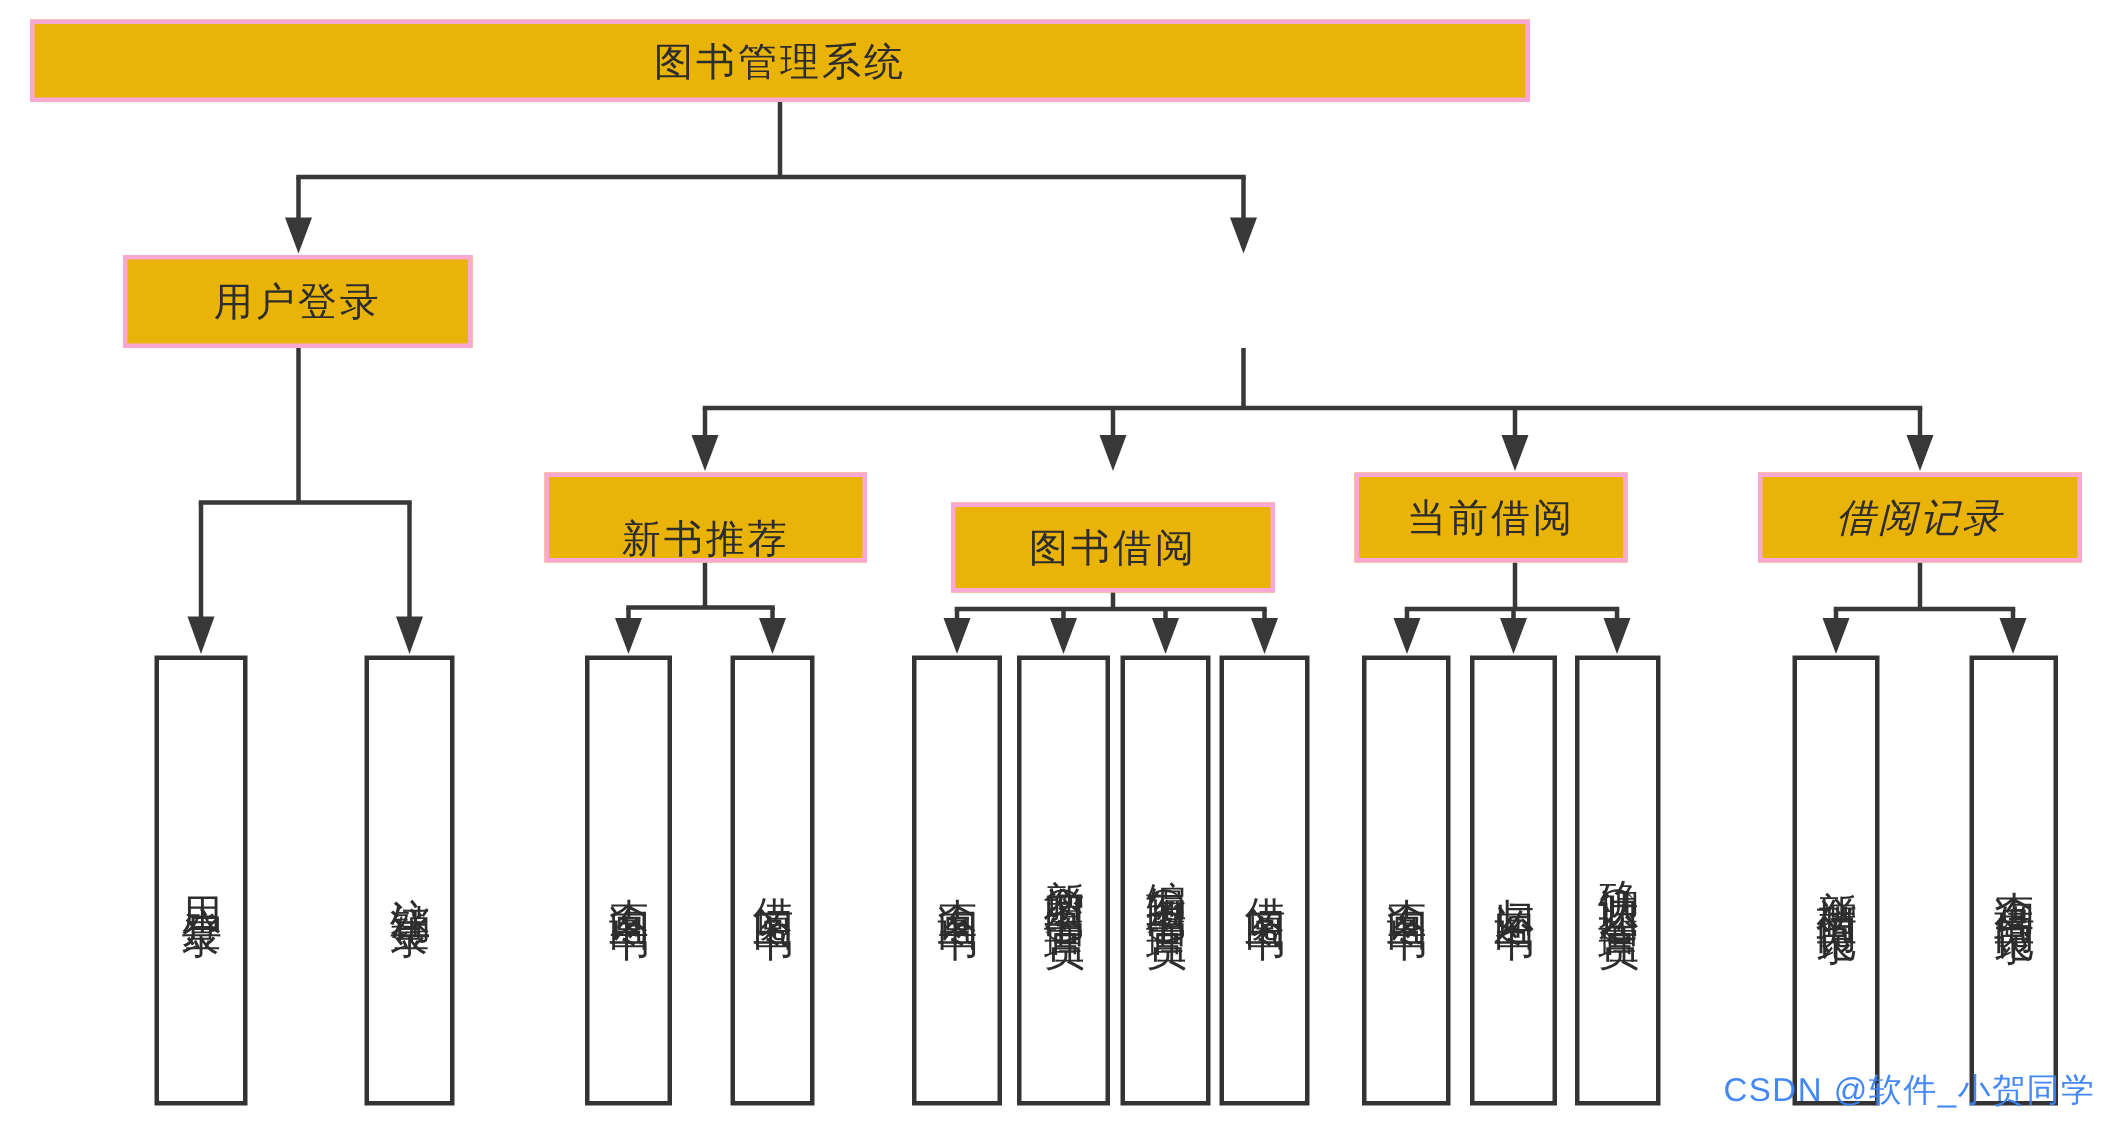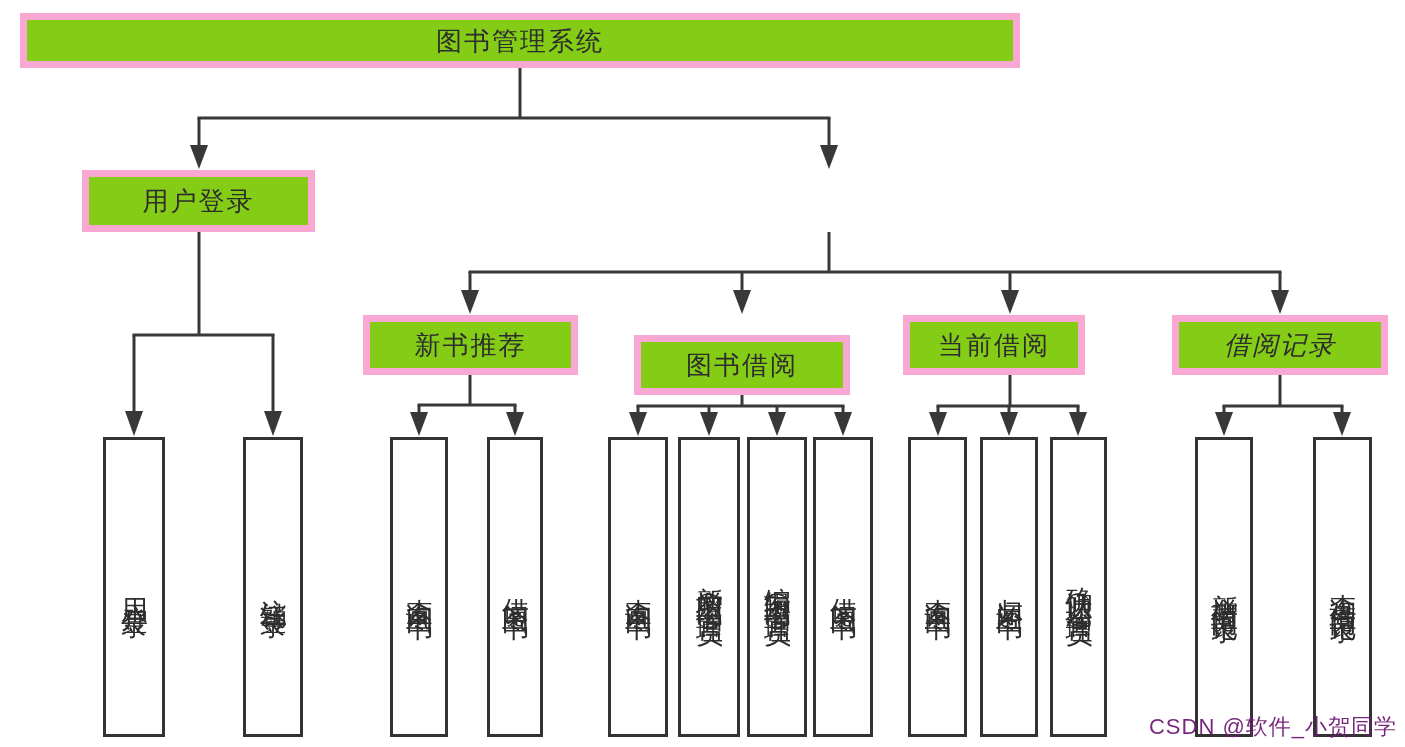--- a/index.html
+++ b/index.html
@@ -4,36 +4,36 @@
 <style>
   html,body{margin:0;padding:0;background:#fff;}
   .stage{
     position:relative;width:1405px;height:747px;background:#fff;overflow:hidden;
     font-family:"Liberation Sans","DejaVu Sans",sans-serif;color:#2d2d2d;
   }
   .connectors{position:absolute;left:0;top:0;z-index:1;}
   .connectors line{stroke:#383838;stroke-width:3;}
   .connectors polygon{fill:#383838;stroke:none;}
   .node{
-    position:absolute;z-index:2;background:#84cc16;border:7px solid #f9a8d4;
+    position:absolute;z-index:2;background:#eab308;border:3px solid #f9a8d4;
     box-sizing:border-box;display:flex;align-items:center;justify-content:center;
     font-size:26px;letter-spacing:2px;line-height:1;
   }
   .leaf{
     position:absolute;z-index:2;background:#fff;border:3px solid #333;
     box-sizing:border-box;top:437px;height:300px;
     display:flex;align-items:center;justify-content:center;
   }
   .leaf .vtext{
     writing-mode:vertical-rl;text-orientation:mixed;
     font-size:27px;line-height:1;letter-spacing:5px;white-space:nowrap;
   }
   .watermark{
     position:absolute;right:8px;bottom:5px;z-index:3;
-    font-size:22px;color:#701a75;letter-spacing:1px;opacity:.95;
+    font-size:22px;color:#3b82f6;letter-spacing:1px;opacity:.95;
   }
 </style>
 </head>
 <body>
 
 <div class="stage">
 
   <svg class="connectors" width="1405" height="747">
 
     <line x1="520" y1="68" x2="520" y2="118"></line>
@@ -97,21 +97,21 @@
   </svg>
 
   <div class="node" style="left:20px;top:13px;width:1000px;height:55px;">
     <span>图书管理系统</span>
   </div>
 
   <div class="node" style="left:82px;top:170px;width:233px;height:62px;">
     <span>用户登录</span>
   </div>
 
-  <div class="node" style="left:363px;top:315px;width:215px;height:60px;">
+  <div class="node" style="left:363px;top:315px;width:215px;height:60px;align-items:flex-end;">
     <span>新书推荐</span>
   </div>
   <div class="node" style="left:634px;top:315px;width:216px;height:60px;margin-top:20px;">
     <span>图书借阅</span>
   </div>
   <div class="node" style="left:903px;top:315px;width:182px;height:60px;">
     <span>当前借阅</span>
   </div>
   <div class="node" style="left:1172px;top:315px;width:216px;height:60px;font-style:italic;">
     <span>借阅记录</span>

